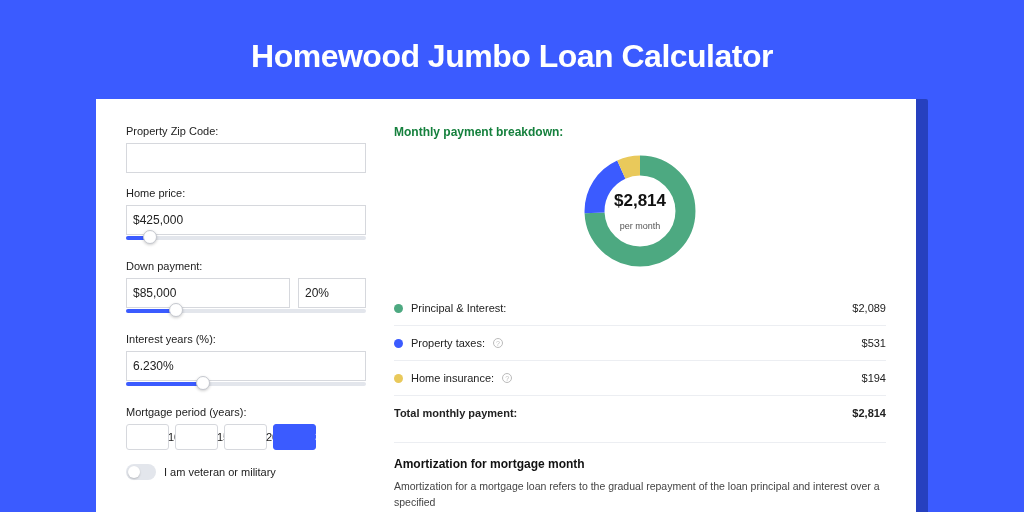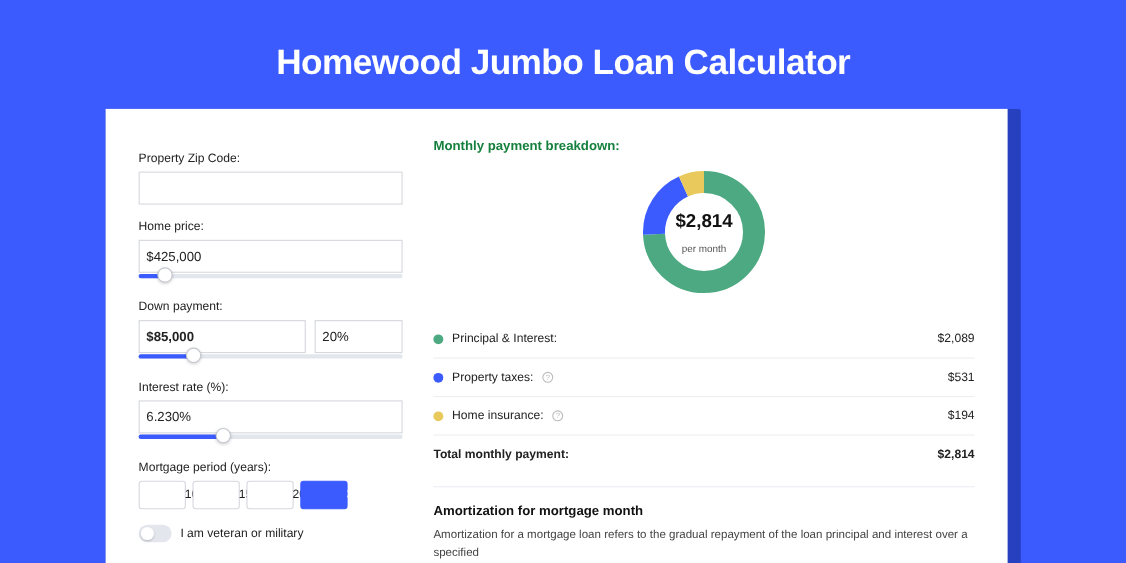--- a/index.html
+++ b/index.html
@@ -27,40 +27,40 @@
   .card {
     background: #fff;
     padding: 26px 30px 0 30px;
     min-height: 420px;
     display: flex;
     gap: 28px;
   }
   .left-col { width: 240px; flex-shrink: 0; }
   .right-col { flex: 1; }
 
-  .field-block { margin-bottom: 14px; margin-top: 13px; }
+  .field-block { margin-bottom: 14px; }
   .field-label {
     font-size: 11px;
     color: #222;
     margin-bottom: 6px;
     display: block;
   }
   .text-input {
     width: 100%;
     height: 30px;
     border: 1px solid #d6d8dd;
     border-radius: 0;
     padding: 0 6px;
     font-size: 12px;
     color: #222;
     background: #fff;
   }
   .input-row { display: flex; gap: 8px; }
-  .input-row .text-input:first-child { flex: 1; font-weight: bold; }
-  .input-row .text-input:last-child { width: 80px; }
+  .input-row .text-input:first-child { flex: 1; }
+  .input-row .text-input:last-child { width: 68px; }
 
   .slider-wrap {
     margin-top: -3px;
     position: relative;
     height: 14px;
   }
   .slider-track {
     position: absolute;
     top: 4px;
     left: 0; right: 0;
@@ -218,21 +218,21 @@
           <input class="text-input" value="20%" style="">
         </div>
         <div class="slider-wrap">
           <div class="slider-track"></div>
           <div class="slider-fill" style="width:21%"></div>
           <div class="slider-thumb" style="left:21%"></div>
         </div>
       </div>
 
       <div class="field-block">
-        <label class="field-label">Interest rate (%):</label>
+        <label class="field-label">Interest years (%):</label>
         <input class="text-input" value="6.230%" style="">
         <div class="slider-wrap">
           <div class="slider-track"></div>
           <div class="slider-fill" style="width:32%"></div>
           <div class="slider-thumb" style="left:32%"></div>
         </div>
       </div>
 
       <div class="field-block">
         <label class="field-label">Mortgage period (years):</label>

